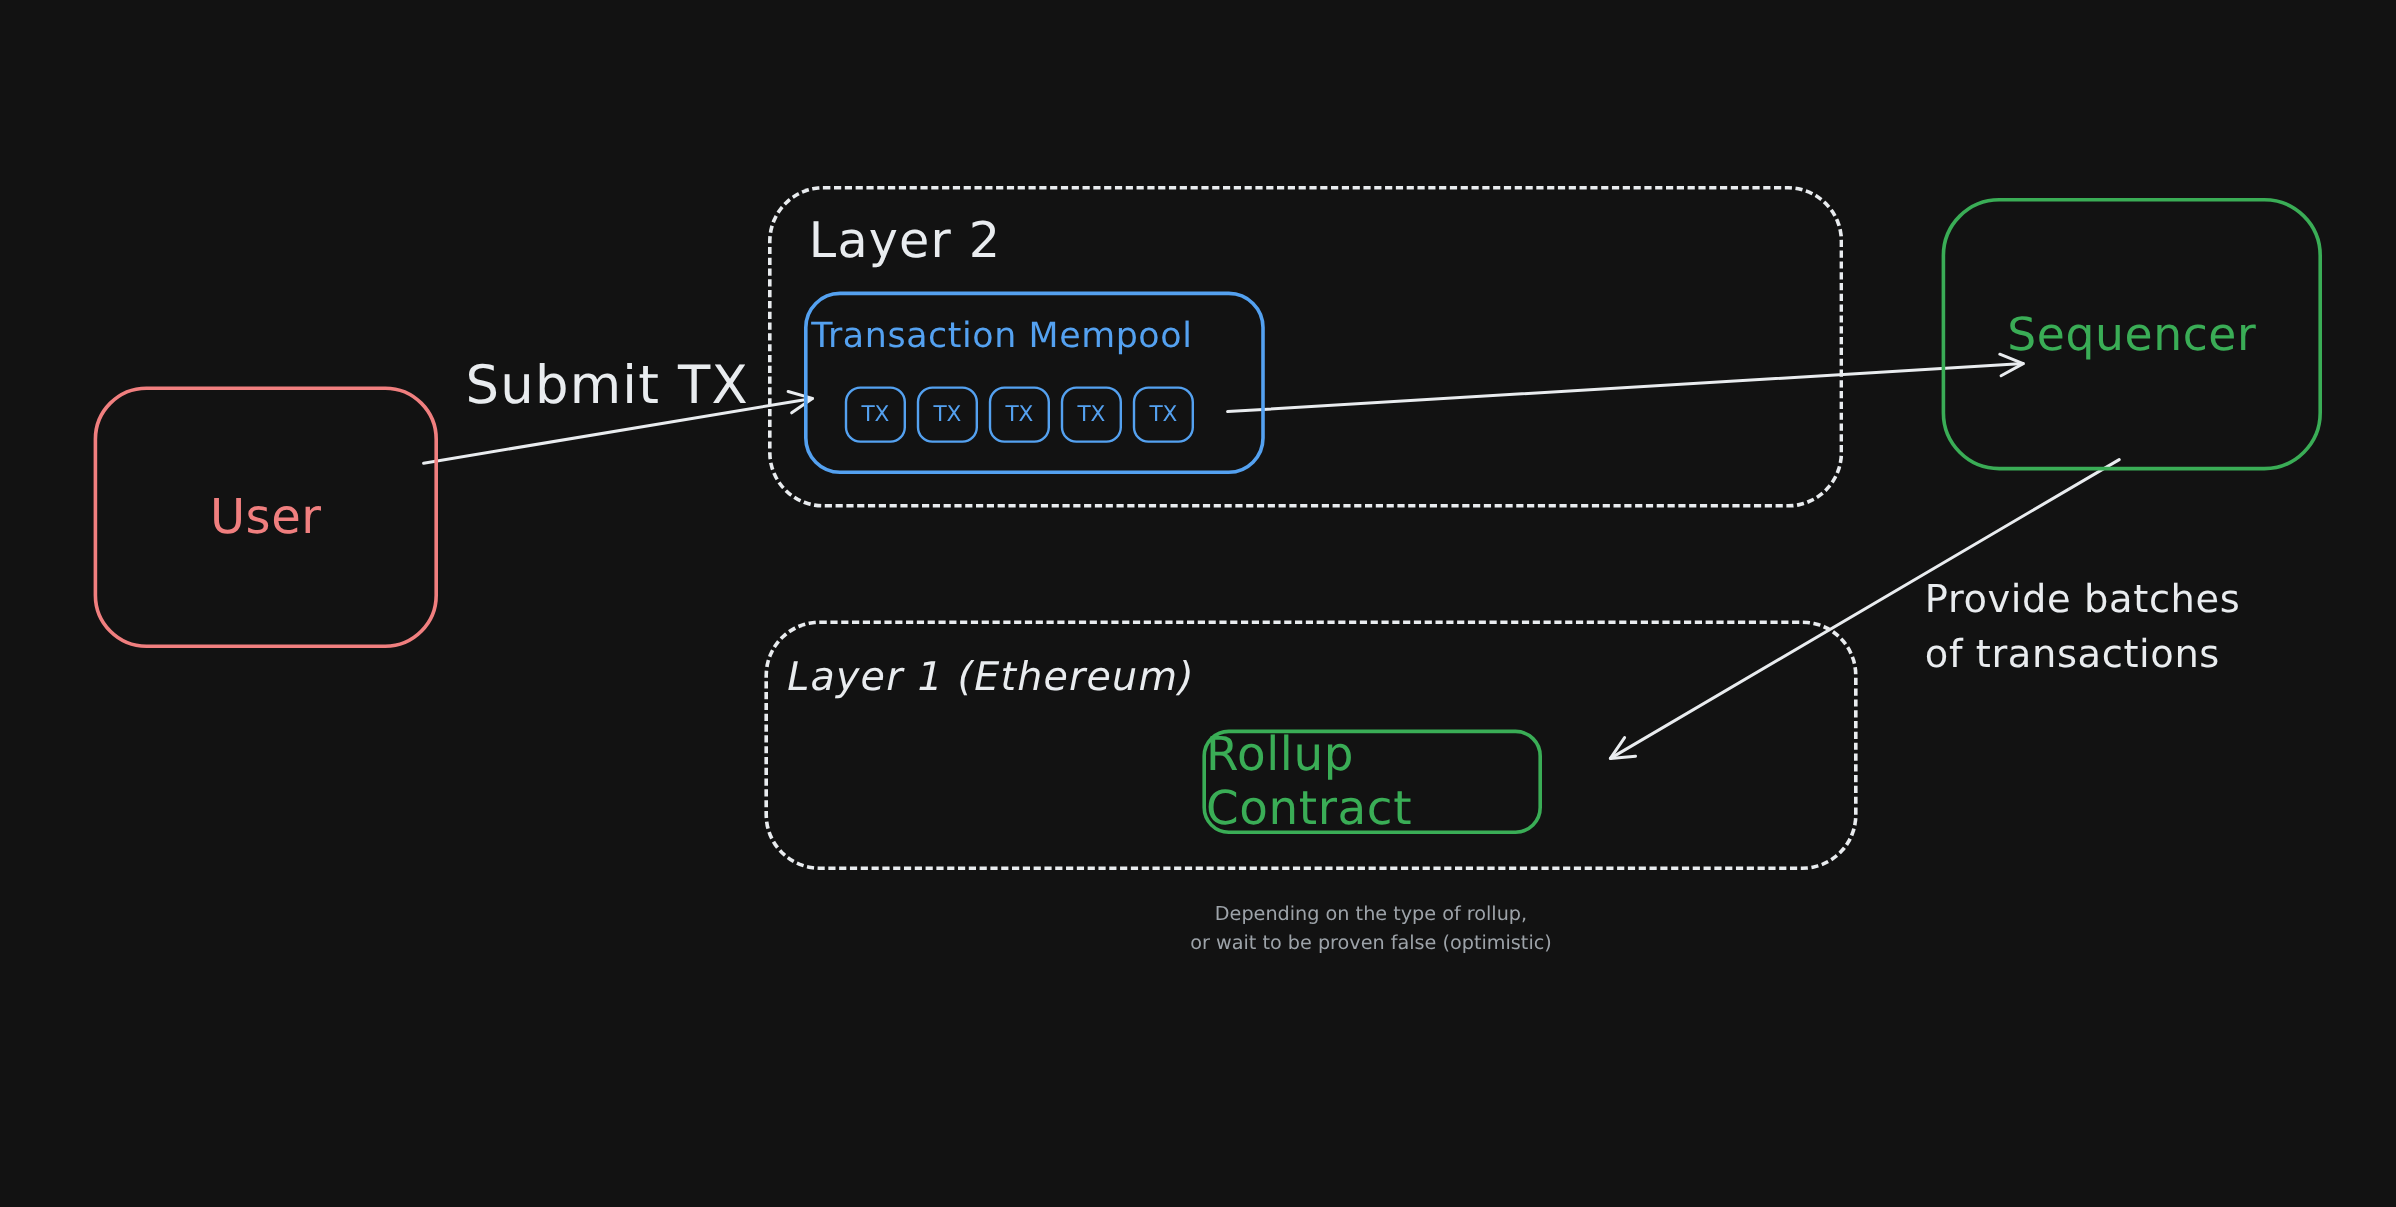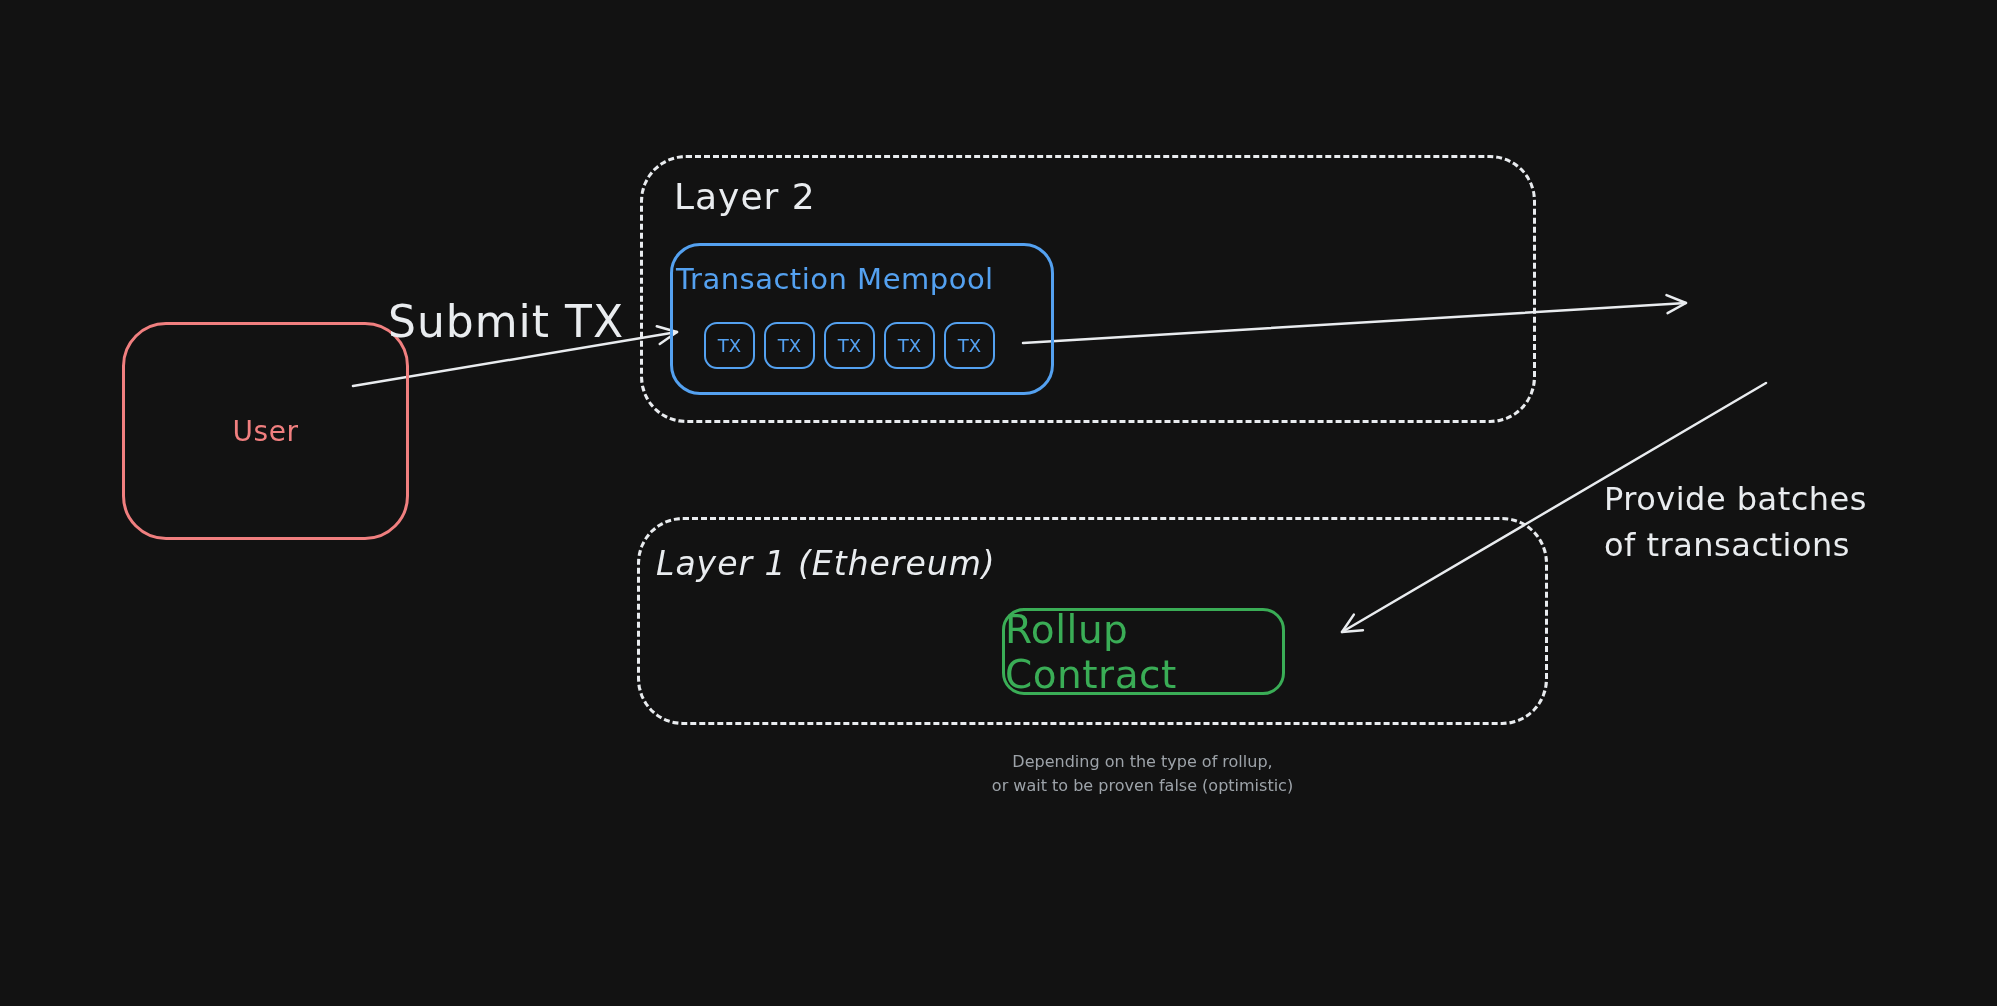--- a/index.html
+++ b/index.html
@@ -21,29 +21,29 @@
     box-sizing: border-box;
     display: flex;
     align-items: center;
     justify-content: center;
     letter-spacing: 0.5px;
   }
   
   #user-box {
     left: 78px; top: 322px; width: 287px; height: 218px;
     border: 3px solid var(--red); border-radius: 44px;
-    color: var(--red); font-size: 28px; margin-left: 44px;
+    color: var(--red); font-size: 40px;
   }
   #layer2-box {
     left: 640px; top: 155px; width: 896px; height: 268px;
     border: 3px dashed var(--white); border-radius: 46px;
   }
   #layer2-label {
     left: 674px; top: 176px;
-    color: var(--white); font-size: 36px; letter-spacing: 1px;
+    color: var(--white); font-size: 41px; letter-spacing: 1px;
   }
   #mempool-box {
     left: 670px; top: 243px; width: 384px; height: 152px;
     border: 3px solid var(--blue); border-radius: 30px;
   }
   #mempool-label {
     left: 676px; top: 262px;
     color: var(--blue); font-size: 29px; letter-spacing: 0.5px;
   }
   #tx-row {
@@ -145,20 +145,23 @@
       <span>TX</span>
     </div>
     <div class="tx-box">
       <span>TX</span>
     </div>
     <div class="tx-box">
       <span>TX</span>
     </div>
   </div>
 
+  <div class="node" id="sequencer-box">
+    <span>Sequencer</span>
+  </div>
 
   <div class="abs" id="provide-batches-label">
     <div>Provide batches</div>
     <div>of transactions</div>
   </div>
 
   <div class="node" id="layer1-box"></div>
   <div class="abs" id="layer1-label">Layer 1 (Ethereum)</div>
 
   <div class="node" id="rollup-box">

